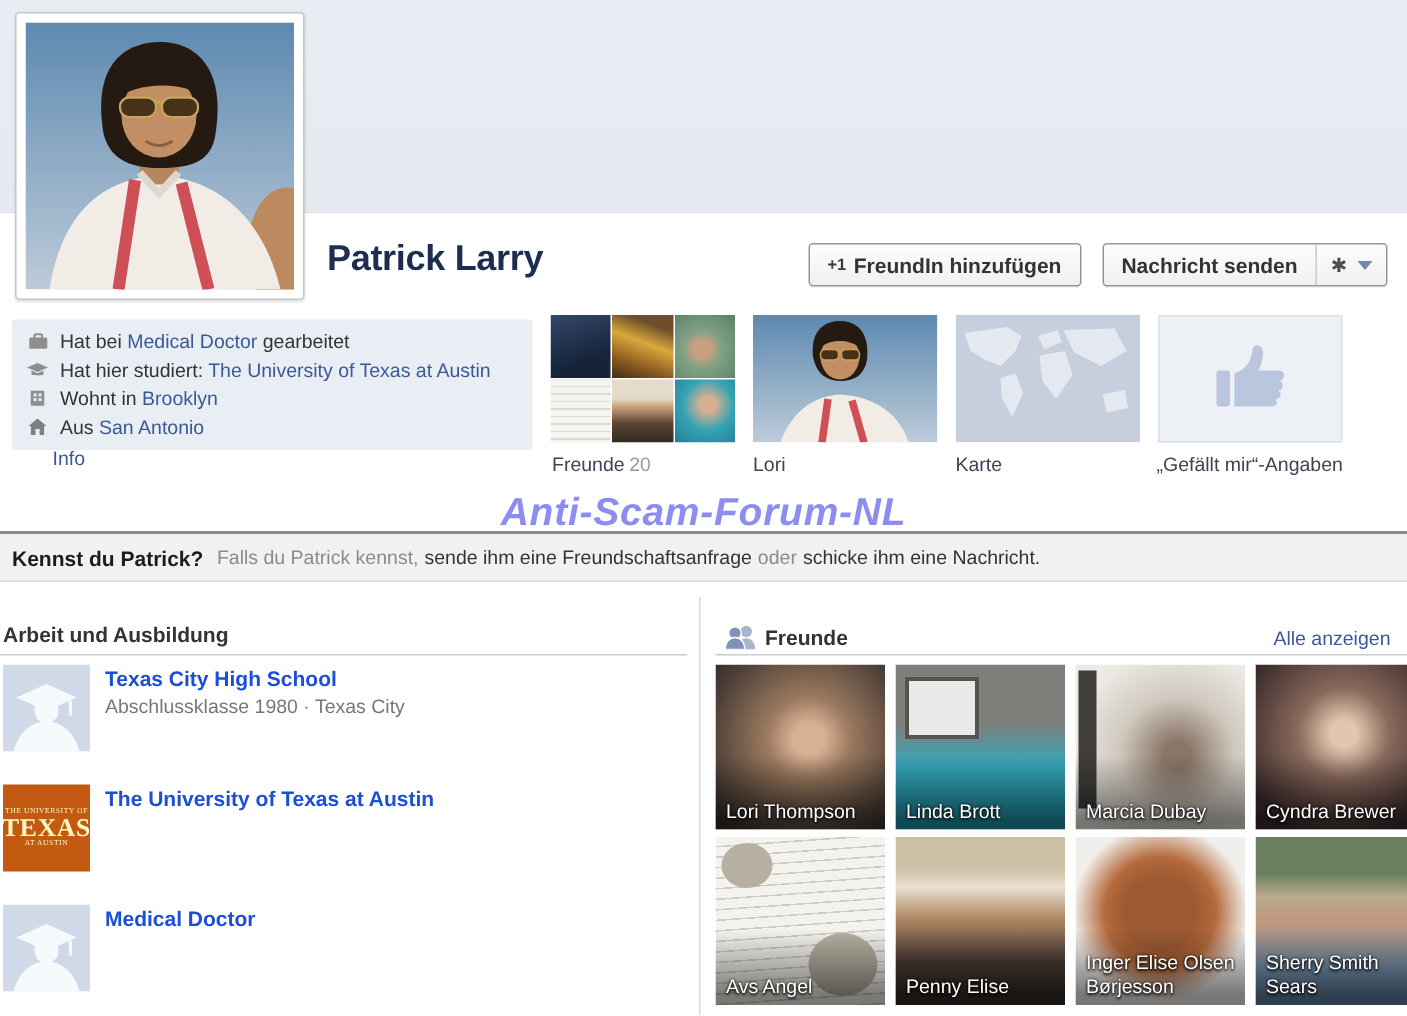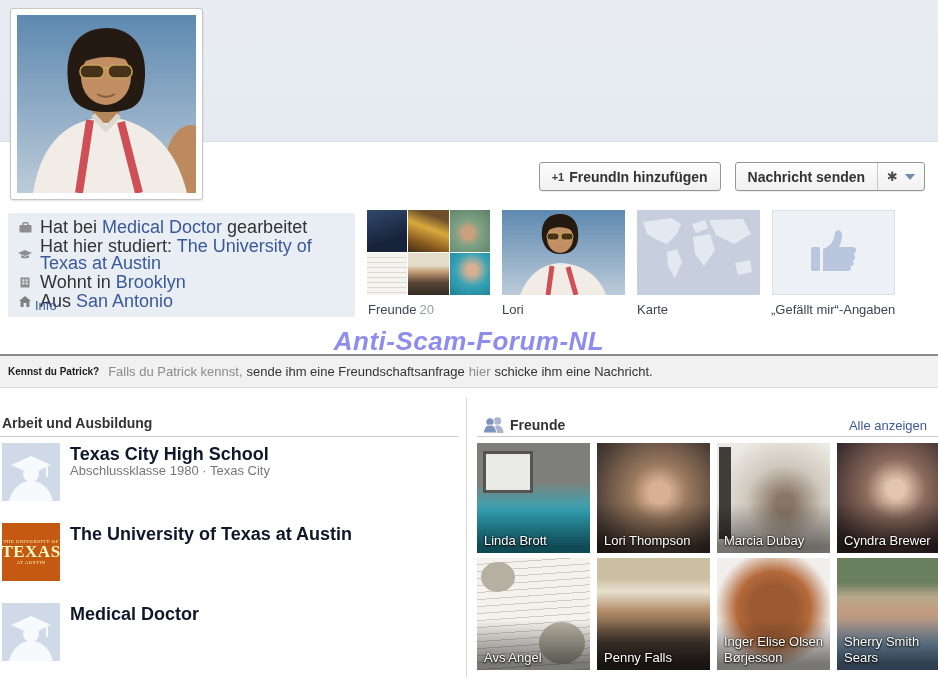--- a/index.html
+++ b/index.html
@@ -24,21 +24,21 @@
   .btn-add{padding:0 12px;gap:5px;}
   .badge-plus1{font-size:11px;font-weight:bold;color:#3c3c3c;position:relative;top:0px;}
   .btn-group{padding:0;}
   .btn-group .seg-label{padding:0 12px;}
   .btn-group .seg-gear{display:flex;align-items:center;gap:7px;padding:0 9px;border-left:1px solid #c8c8c8;height:100%;}
   .gear{font-size:13px;color:#4d4d4d;line-height:1;}
   .caret{width:0;height:0;border-left:5px solid transparent;border-right:5px solid transparent;border-top:6px solid #7388aa;}
 
   
   .info-box{position:absolute;left:8px;top:213px;width:347px;background:#e9edf4;border-radius:2px;padding:5px 0 6px 0;}
-  .info-row{display:flex;align-items:center;gap:8px;padding:1px 10px;font-size:18px;color:#333;line-height:17px;}
+  .info-row{display:flex;align-items:center;gap:8px;padding:1px 10px;font-size:13px;color:#333;line-height:17px;}
   .info-row .ic{width:14px;display:flex;justify-content:center;flex:none;}
   .blue{color:#3b5998;cursor:pointer;}
   .info-link{position:absolute;left:35px;top:298px;font-size:13px;color:#3b5998;cursor:pointer;}
 
   
   .tile{position:absolute;top:210px;width:123px;height:85px;overflow:hidden;cursor:pointer;}
   .t1{left:367px;}.t2{left:502px;}.t3{left:637px;}.t4{left:772px;background:#edf0f5;border:1px solid #dbe0e9;width:121px;height:83px;}
   .collage{display:grid;grid-template-columns:repeat(3,1fr);grid-template-rows:repeat(2,1fr);width:100%;height:100%;gap:1px;background:#fff;}
   .m1{background:linear-gradient(160deg,#33496b,#16233a 70%);}
   .m2{background:linear-gradient(200deg,#6e4f2a 20%,#d8a93c 45%,#8a5a20 75%,#402e14);}
@@ -51,32 +51,32 @@
   .l1{left:368px;}.l2{left:502px;}.l3{left:637px;}.l4{left:771px;}
 
   
   .watermark{position:absolute;left:0;top:326px;width:938px;text-align:center;
     font-size:26px;font-weight:bold;font-style:italic;color:#8d8df0;letter-spacing:.5px;
     text-shadow:-1px -1px 0 #fff,1px -1px 0 #fff,-1px 1px 0 #fff,1px 1px 0 #fff;}
 
   
   .banner{position:absolute;left:0;top:354px;width:938px;height:31px;background:#f1f1f1;
     border-top:2px solid #8a8a8a;border-bottom:1px solid #dadada;display:flex;align-items:center;padding-left:8px;box-sizing:content-box;}
-  .banner .q{font-size:10px;font-weight:bold;color:#1c1c1c;margin-right:9px;}
+  .banner .q{font-size:14px;font-weight:bold;color:#1c1c1c;margin-right:9px;}
   .banner .gray{font-size:13px;color:#8b8b8b;margin-right:4px;}
   .banner .dark{font-size:13px;color:#333;margin-right:4px;cursor:pointer;}
 
   
   .col-divider{position:absolute;left:466px;top:398px;width:1px;height:279px;background:#d8d8d8;}
   .sec-head{position:absolute;font-size:14px;font-weight:bold;color:#333;}
   .rule{position:absolute;height:1px;background:#ccc;}
 
   
   .edu-icon{position:absolute;left:2px;width:58px;height:58px;cursor:pointer;}
-  .edu-title{position:absolute;left:70px;font-size:18px;font-weight:bold;color:#0f172a;cursor:pointer;}
+  .edu-title{position:absolute;left:70px;font-size:14px;font-weight:bold;color:#1d4ed8;cursor:pointer;}
   .edu-sub{position:absolute;left:70px;font-size:13px;color:#777;}
   .ut-logo{background:#c45911;color:#fef9c3;display:flex;flex-direction:column;align-items:center;justify-content:center;font-family:"Liberation Serif",serif;}
   .ut-logo .s{font-size:5px;letter-spacing:.4px;}
   .ut-logo .b{font-size:17px;font-weight:bold;letter-spacing:.5px;line-height:16px;}
 
   
   .friends-head-icon{position:absolute;left:483px;top:416px;}
   .friends-head{left:510px;top:417px;}
   .see-all{position:absolute;right:11px;top:418px;font-size:13px;color:#3b5998;cursor:pointer;}
   .friends-grid{position:absolute;left:477px;top:443px;width:461px;height:227px;overflow:hidden;
@@ -124,20 +124,21 @@
       <rect x="63" y="50" width="24" height="13" rx="6" fill="#453219" stroke="#c9a45c" stroke-width="1.5"></rect>
       <rect x="91" y="50" width="24" height="13" rx="6" fill="#453219" stroke="#c9a45c" stroke-width="1.5"></rect>
       <line x1="87" y1="53" x2="91" y2="53" stroke="#c9a45c" stroke-width="2"></line>
       <path d="M80,79 q9,6 18,0" stroke="#8a6040" stroke-width="2" fill="none"></path>
       <path d="M76,100 L89,114 L102,100" stroke="#ddd8cf" stroke-width="5" fill="none"></path>
       <path d="M73,105 L62,178" stroke="#cf4f57" stroke-width="8" fill="none"></path>
       <path d="M104,107 L122,178" stroke="#cf4f57" stroke-width="8" fill="none"></path>
     </svg>
   </div>
 
+  <div class="name">Patrick Larry</div>
 
   <div class="actions">
     <div class="btn btn-add">
       <span class="badge-plus1">+1</span>
       <span>FreundIn hinzufügen</span>
     </div>
     <div class="btn btn-group">
       <span class="seg-label">Nachricht senden</span>
       <span class="seg-gear">
         <span class="gear">✱</span>
@@ -232,21 +233,21 @@
   <div class="tile-label l2"><span>Lori</span></div>
   <div class="tile-label l3"><span>Karte</span></div>
   <div class="tile-label l4"><span>„Gefällt mir“-Angaben</span></div>
 
   <div class="watermark">Anti-Scam-Forum-NL</div>
 
   <div class="banner">
     <span class="q">Kennst du Patrick?</span>
     <span class="gray">Falls du Patrick kennst,</span>
     <span class="dark">sende ihm eine Freundschaftsanfrage</span>
-    <span class="gray">hier</span>
+    <span class="gray">oder</span>
     <span class="dark">schicke ihm eine Nachricht.</span>
   </div>
 
   <div class="col-divider"></div>
 
   <div class="sec-head" style="left:2px;top:415px;">Arbeit und Ausbildung</div>
   <div class="rule" style="left:0;top:436px;width:458px;"></div>
 
   <div class="edu-icon" style="top:443px;">
     <svg width="58" height="58" viewBox="0 0 58 58">
@@ -285,48 +286,48 @@
         <circle cx="7" cy="6" r="4.2" fill="#7d93ba" stroke="#fff" stroke-width="1"></circle>
         <path d="M0.5,17 c0,-5.5 3.2,-8 6.5,-8 c3.3,0 6.5,2.5 6.5,8 Z" fill="#7d93ba" stroke="#fff" stroke-width="1"></path>
       </svg>
   </span>
   <div class="sec-head friends-head" style="position:absolute;">Freunde</div>
   <div class="see-all">Alle anzeigen</div>
   <div class="rule" style="left:477px;top:436px;width:461px;"></div>
 
   <div class="friends-grid">
     <div class="friend-card">
+      <div class="fphoto f1"></div>
+      <div class="shade"></div>
+      <div class="fname">Lori Thompson</div>
+    </div>
+    <div class="friend-card">
       <div class="fphoto f2"></div>
       <div class="shade"></div>
       <div class="fname">Linda Brott</div>
     </div>
     <div class="friend-card">
-      <div class="fphoto f1"></div>
-      <div class="shade"></div>
-      <div class="fname">Lori Thompson</div>
-    </div>
-    <div class="friend-card">
       <div class="fphoto f3"></div>
       <div class="shade"></div>
       <div class="fname">Marcia Dubay</div>
     </div>
     <div class="friend-card">
       <div class="fphoto f4"></div>
       <div class="shade"></div>
       <div class="fname">Cyndra Brewer</div>
     </div>
     <div class="friend-card">
       <div class="fphoto f5"></div>
       <div class="shade"></div>
       <div class="fname">Avs Angel</div>
     </div>
     <div class="friend-card">
       <div class="fphoto f6"></div>
       <div class="shade"></div>
-      <div class="fname">Penny Falls</div>
+      <div class="fname">Penny Elise</div>
     </div>
     <div class="friend-card">
       <div class="fphoto f7"></div>
       <div class="shade"></div>
       <div class="fname">Inger Elise Olsen Børjesson</div>
     </div>
     <div class="friend-card">
       <div class="fphoto f8"></div>
       <div class="shade"></div>
       <div class="fname">Sherry Smith Sears</div>

